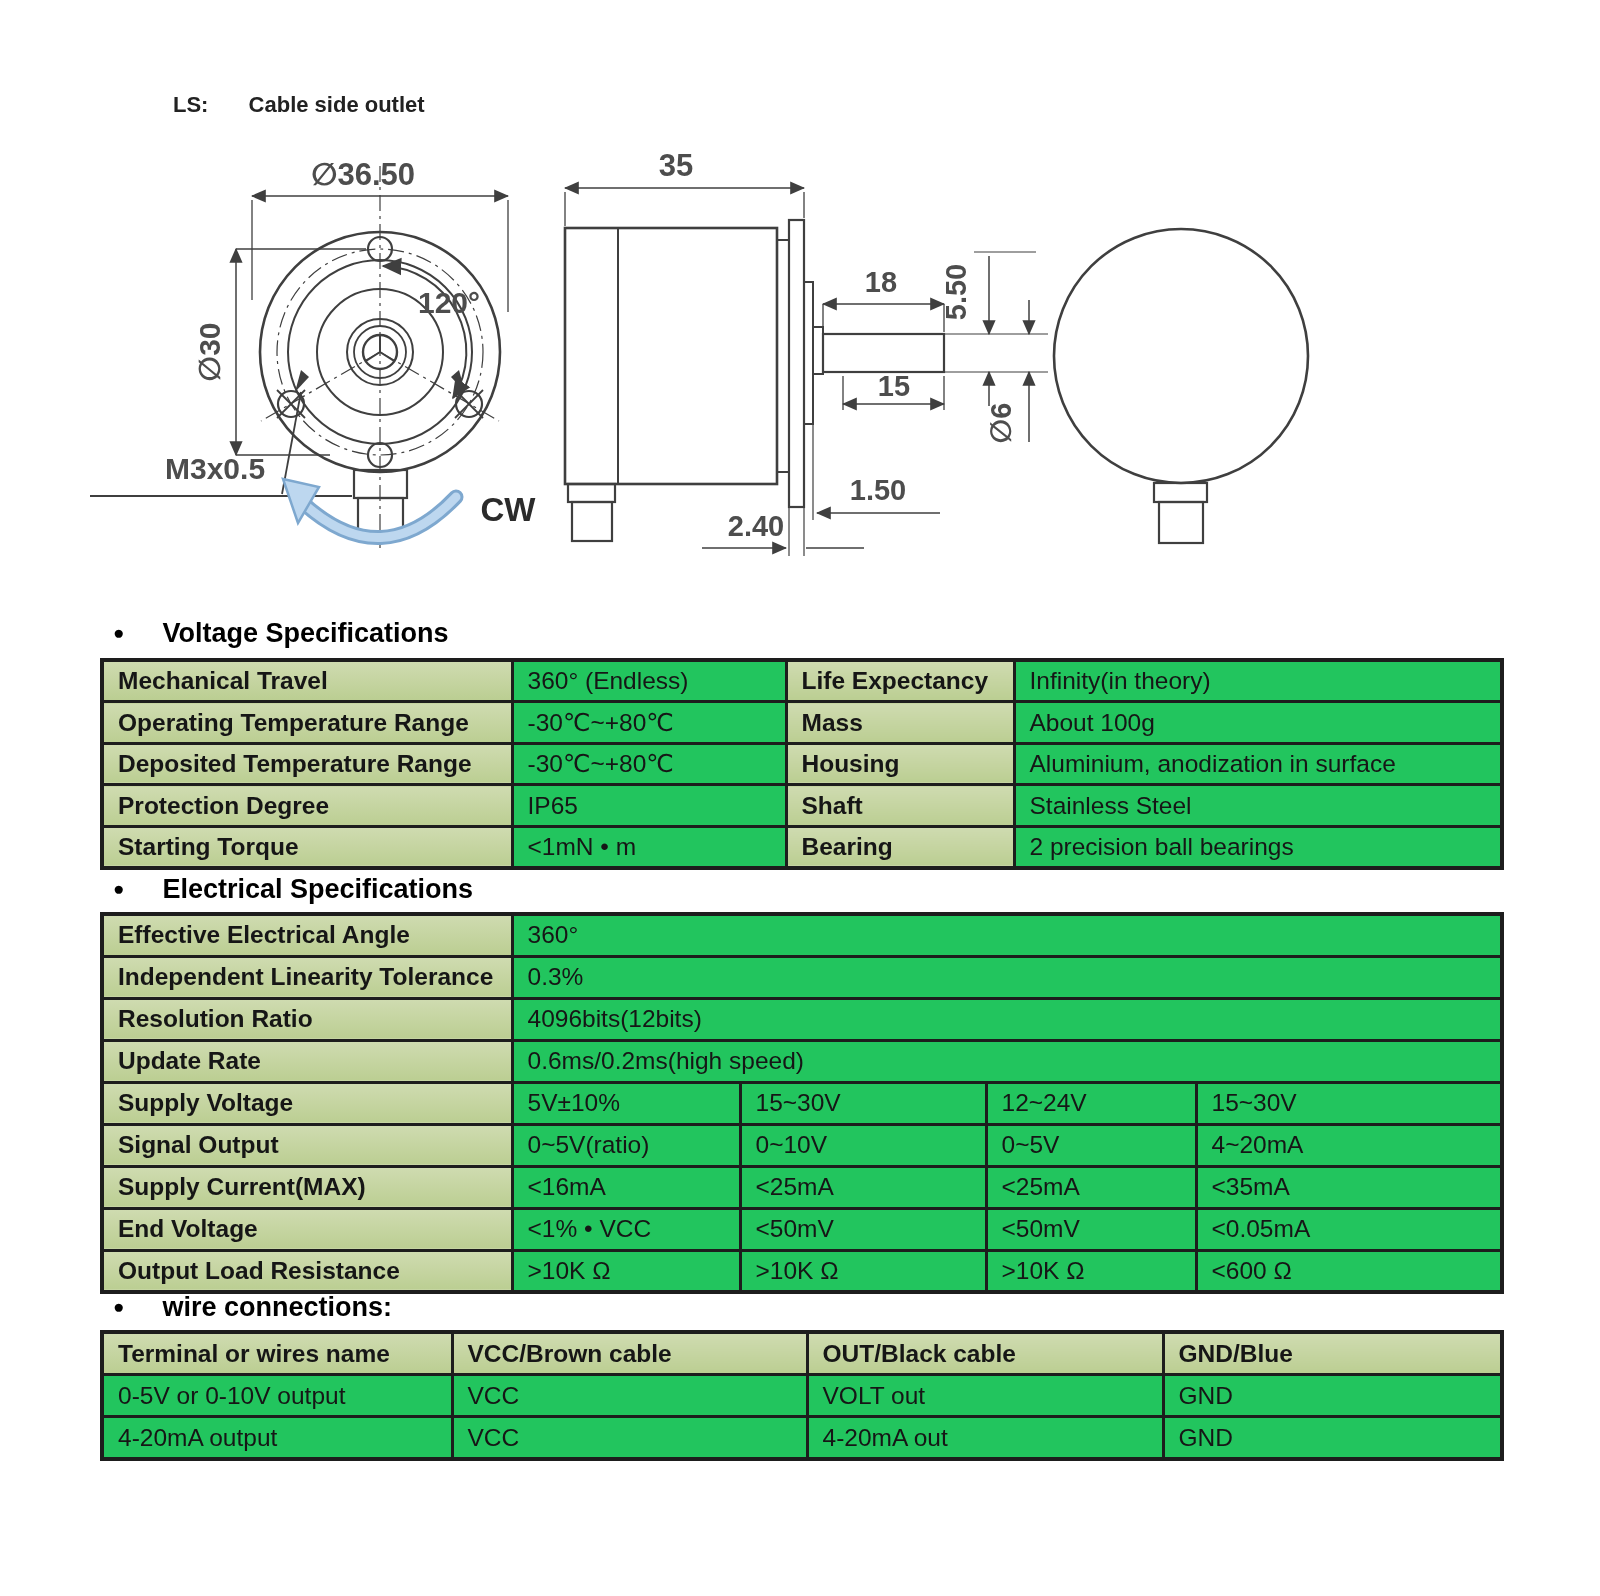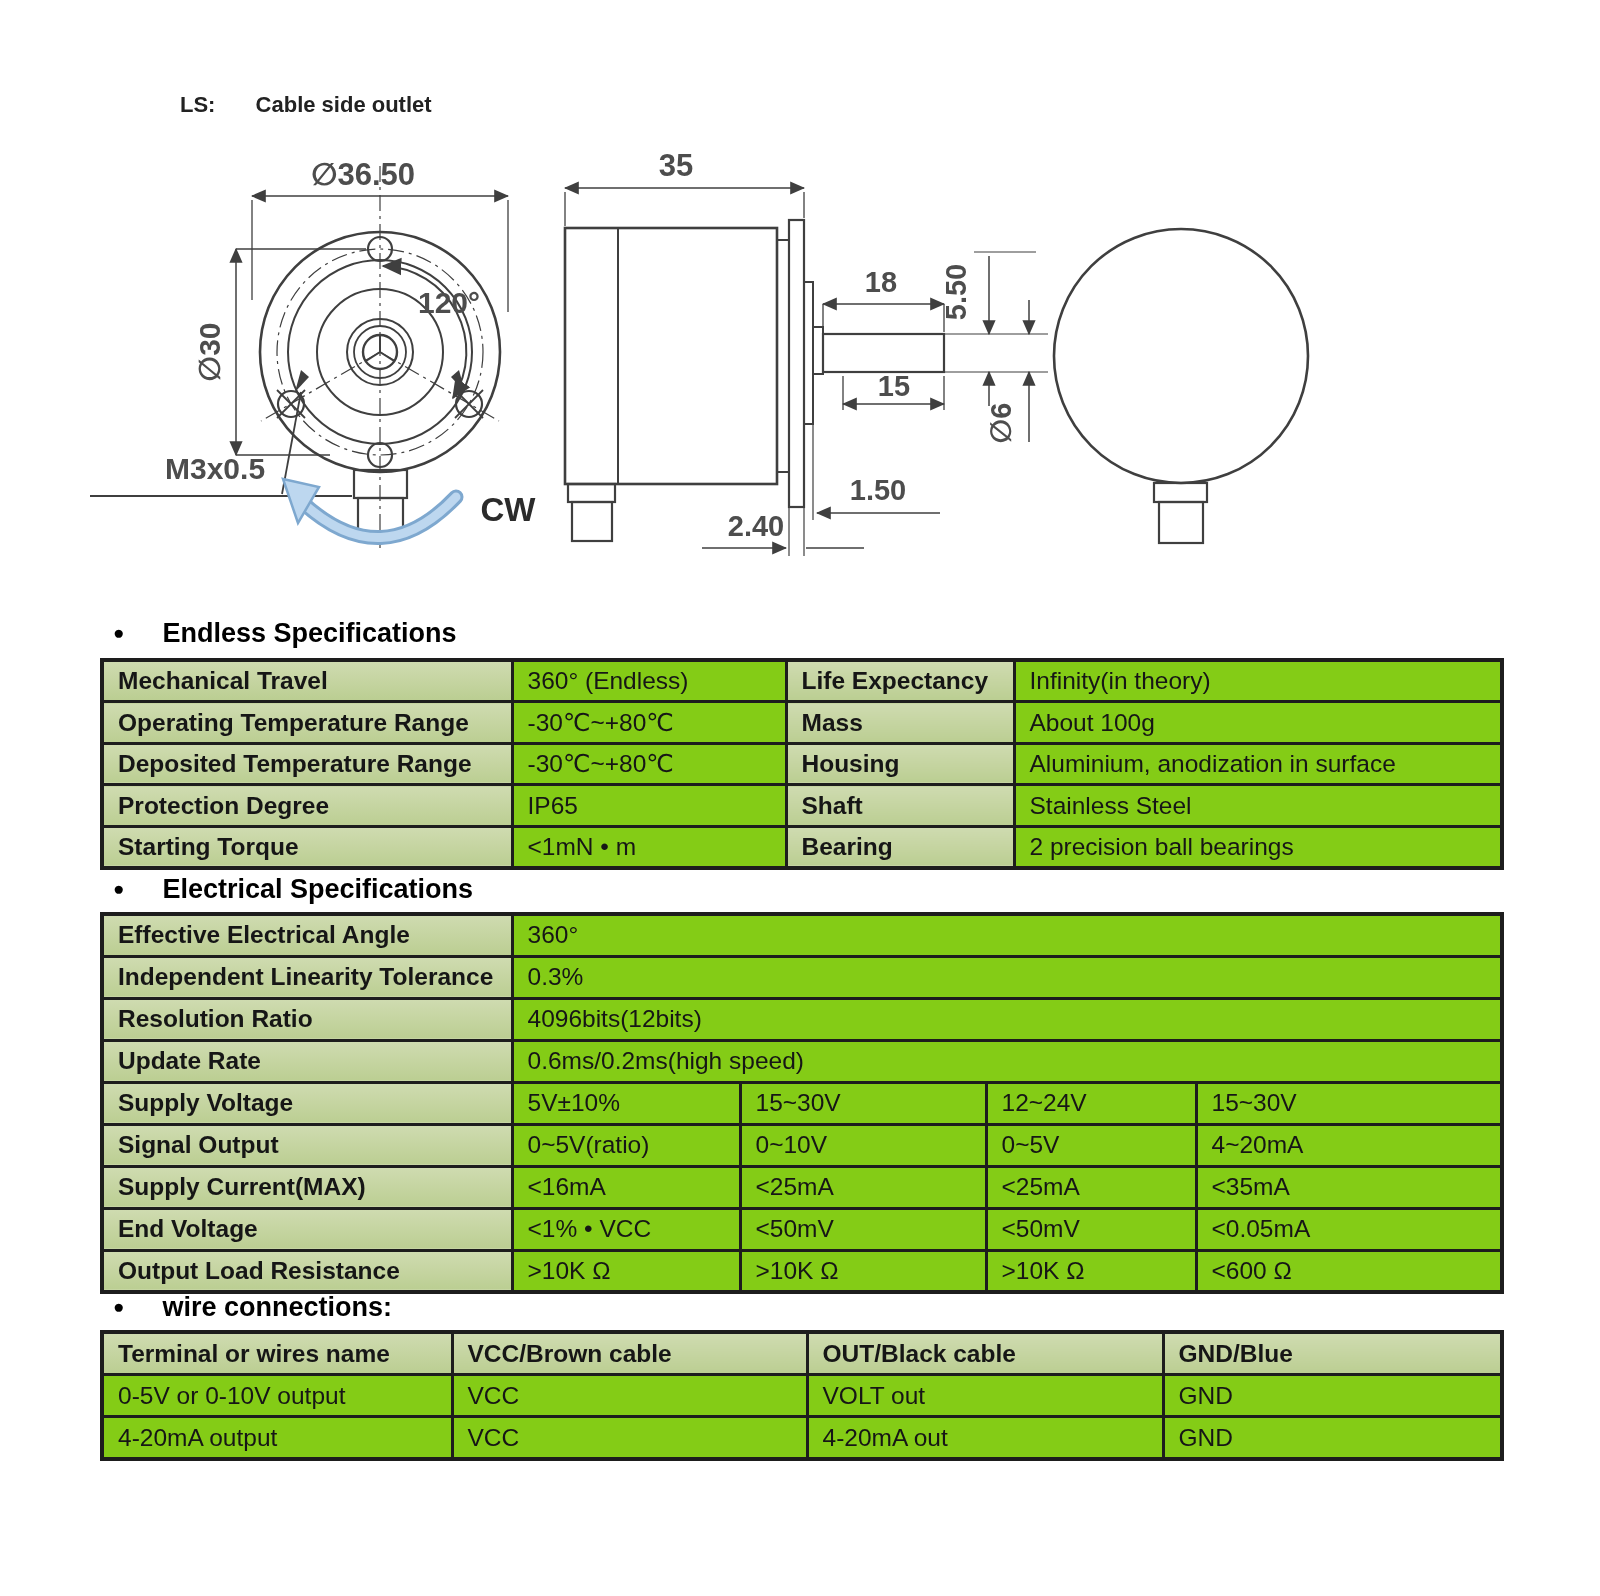--- a/index.html
+++ b/index.html
@@ -1,35 +1,35 @@
 <!DOCTYPE html>
 <html><head>
 <meta charset="utf-8">
 <style>
   html,body{margin:0;padding:0;background:#ffffff;}
   .page{position:relative;width:1600px;height:1596px;background:#ffffff;overflow:hidden;
         font-family:"Liberation Sans","DejaVu Sans",sans-serif;color:#161616;}
-  .ls-label{position:absolute;left:180px;top:92px;font-size:22px;font-weight:bold;color:#222;}
+  .ls-label{position:absolute;left:173px;top:92px;font-size:22px;font-weight:bold;color:#222;}
   .ls-label .ls-prefix{margin-right:34px;}
   .drawing-svg{position:absolute;left:0;top:130px;width:1600px;height:470px;}
 
   .heading{position:absolute;left:113px;display:flex;align-items:center;font-weight:bold;
            font-size:27px;color:#000;}
   .heading .bullet{font-size:19px;margin-right:38px;transform:translateY(-1px);}
   .h-general{top:618px;}
   .h-electrical{top:874px;}
   .h-wires{top:1292px;}
 
   table.spec{position:absolute;left:100px;border-collapse:collapse;table-layout:fixed;
              border:4px solid #1d1d1d;}
   table.spec td,table.spec th{border:3px solid #1d1d1d;vertical-align:middle;
              padding:0 0 0 14px;font-size:24.5px;line-height:1.05;text-align:left;
              overflow:hidden;white-space:nowrap;}
   td.lbl,th.lbl{background:linear-gradient(180deg,#cfdbb0 0%,#bbce92 100%);font-weight:bold;}
-  td.val{background:#84cc16;font-weight:normal;}
+  td.val{background:#22c55e;font-weight:normal;}
   .t-general{top:658px;width:1400px;height:208px;}
   .t-general tr{height:41.6px;}
   .t-electrical{top:912px;width:1400px;height:378px;border-radius:20px;}
   .t-electrical tr{height:42px;}
   .t-wires{top:1330px;width:1400px;height:127px;border-radius:13px;}
   .t-wires tr{height:42.3px;}
 
   .dim-text{font-weight:bold;fill:#4d4d4d;}
   .dwg{stroke:#3f3f3f;fill:none;}
 </style>
@@ -160,21 +160,21 @@
 
     <g>
       <circle class="dwg" cx="1181" cy="356" r="127" stroke-width="2.6"></circle>
       <rect class="dwg" x="1154" y="483" width="53" height="19" stroke-width="2.2"></rect>
       <rect class="dwg" x="1159" y="502" width="44" height="41" stroke-width="2.2"></rect>
     </g>
   </svg>
 
   <div class="heading h-general">
     <span class="bullet">●</span>
-    <span>Endless Specifications</span>
+    <span>Voltage Specifications</span>
   </div>
   <table class="spec t-general">
     <colgroup>
         <col style="width:410px">
         <col style="width:274px">
         <col style="width:228px">
         <col style="width:488px">
       </colgroup>
     <tbody>
         <tr>

